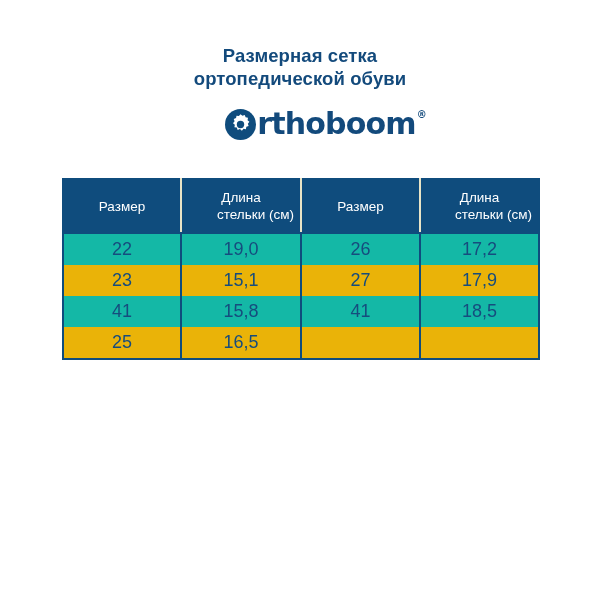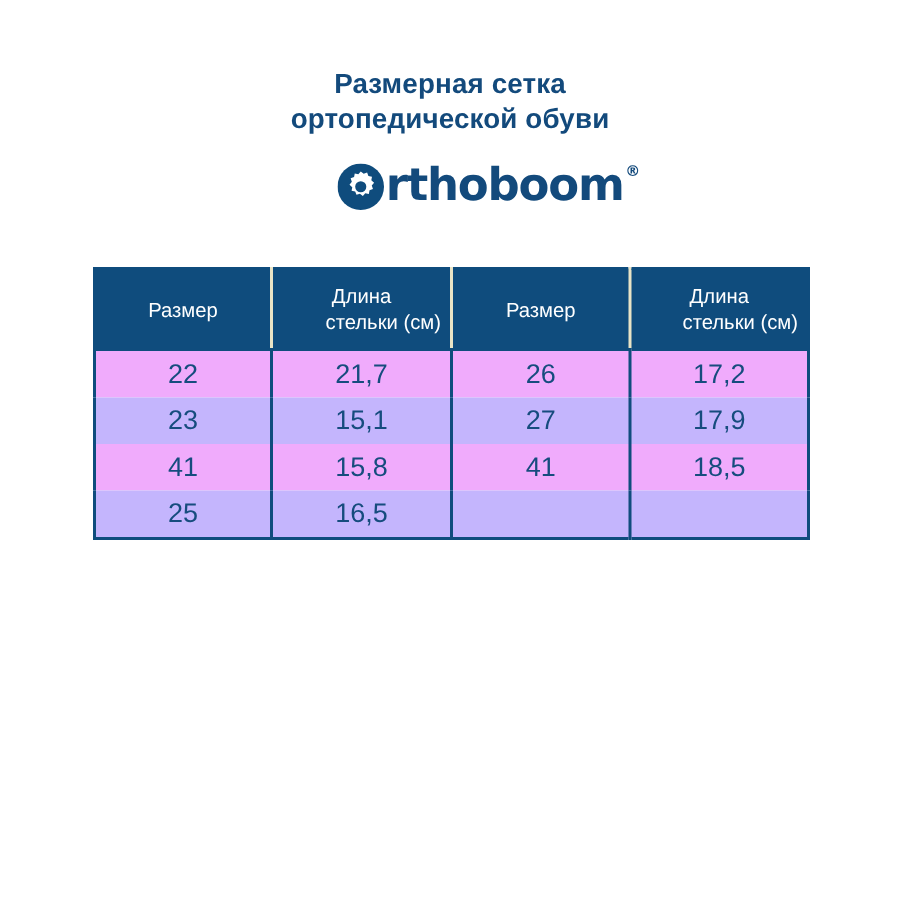--- a/index.html
+++ b/index.html
@@ -114,22 +114,22 @@
     font-size: 18px;
     font-weight: 400;
     height: 31px;
     text-align: center;
     vertical-align: middle;
     padding: 0;
     border-right: 2px solid #0f4c7d;
   }
   table.size-table td:last-child { border-right: none; margin-left: 40px; }
 
-  tr.row-white td { background: #f0abfc; }
-  tr.row-beige  td { background: #c4b5fd; }
+  tr.row-white td { background: #14b8a6; }
+  tr.row-beige  td { background: #eab308; }
 
   .hdr-l1 { display: block; }
   .hdr-l2 { display: block; text-align: right; }
 </style>
 </head>
 <body>
 
 <div class="page">
 
   <div class="title-block">
@@ -174,21 +174,21 @@
           </th>
           <th>
             <span class="hdr-l1">Длина</span>
             <span class="hdr-l2">стельки (см)</span>
           </th>
         </tr>
       </thead>
       <tbody>
         <tr class="row-white">
           <td>22</td>
-          <td>21,7</td>
+          <td>19,0</td>
           <td>26</td>
           <td>17,2</td>
         </tr>
         <tr class="row-beige">
           <td>23</td>
           <td>15,1</td>
           <td>27</td>
           <td>17,9</td>
         </tr>
         <tr class="row-white">

